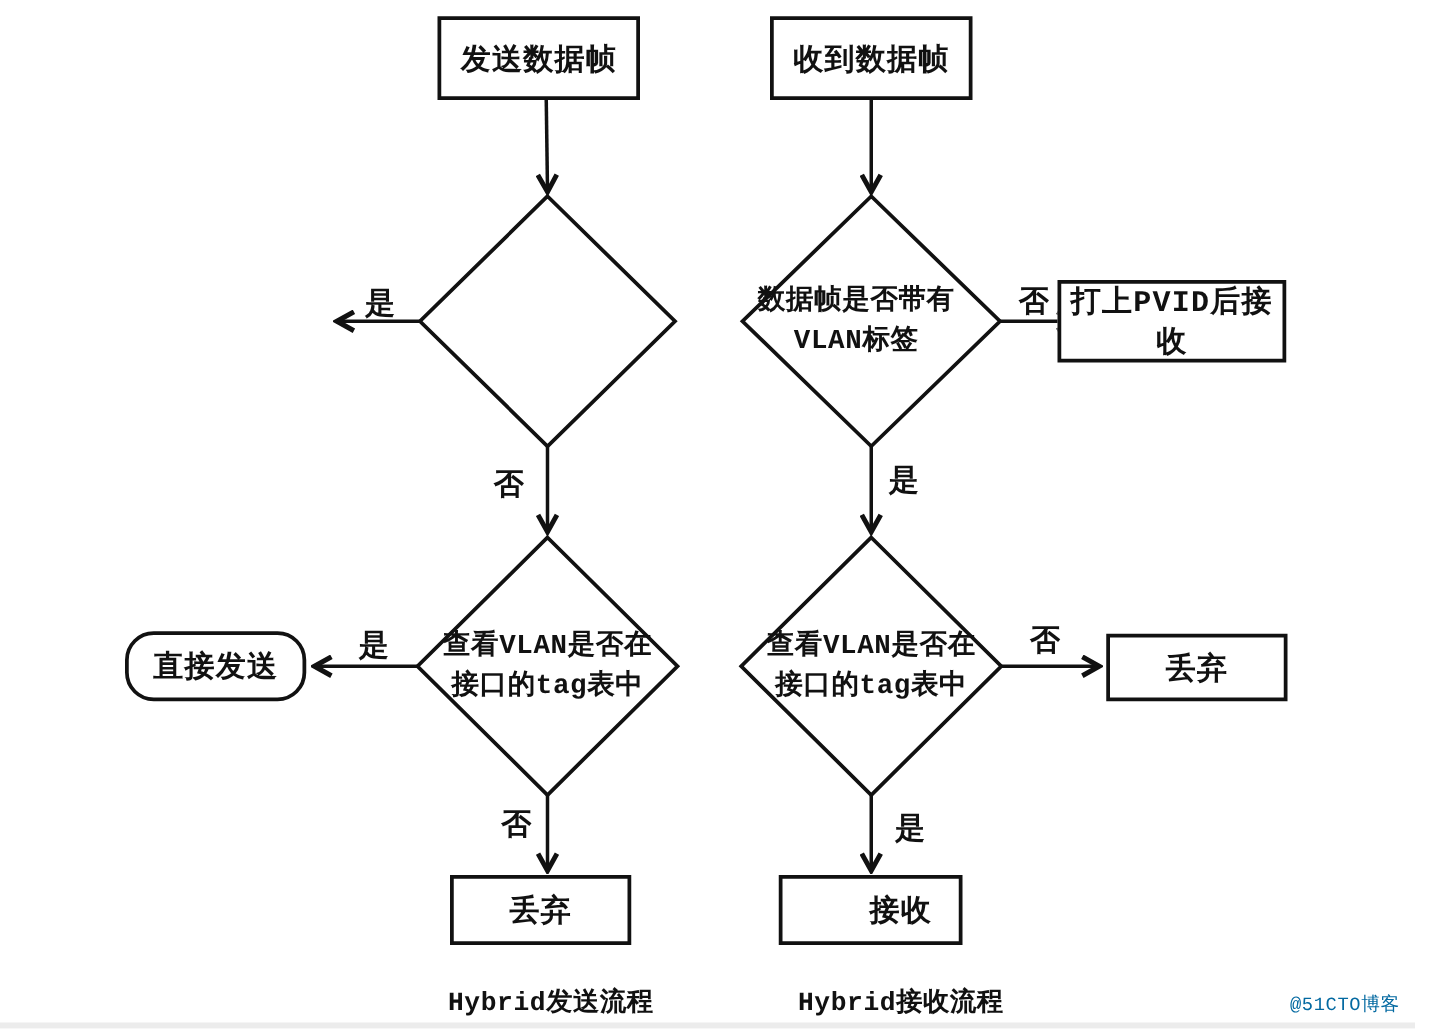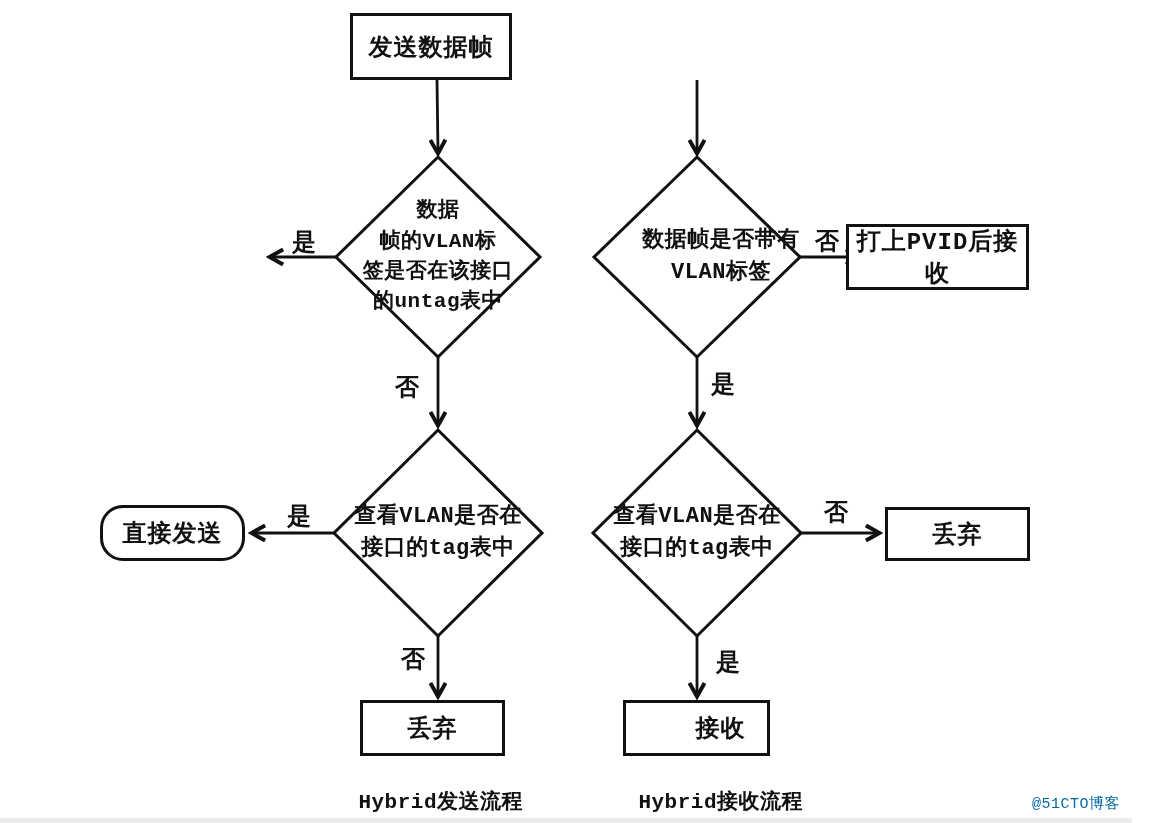--- a/index.html
+++ b/index.html
@@ -58,45 +58,42 @@
     <polygon points="697,157 800,257 697,357 594,257" fill="#ffffff" stroke="#111111" stroke-width="3"></polygon>
     <line x1="800" y1="257" x2="858" y2="257" stroke="#111111" stroke-width="2.8" marker-end="url(#arrow)"></line>
     <line x1="697" y1="357" x2="697" y2="424" stroke="#111111" stroke-width="2.8" marker-end="url(#arrow)"></line>
     <polygon points="697,430 801,533 697,636 593,533" fill="#ffffff" stroke="#111111" stroke-width="3"></polygon>
     <line x1="801" y1="533" x2="878" y2="533" stroke="#111111" stroke-width="2.8" marker-end="url(#arrow)"></line>
     <line x1="697" y1="636" x2="697" y2="695" stroke="#111111" stroke-width="2.8" marker-end="url(#arrow)"></line>
   </svg>
 
   <div class="node" style="left:350px;top:13px;width:162px;height:67px;">发送数据帧</div>
 
-  <div class="dtext" style="left:346px;top:170px;width:184px;height:174px;font-size:21px;">数据
-帧的VLAN标
-签是否在该接口
-的untag表中</div>
 
   <div class="edge-label" style="left:287px;top:226px;">是</div>
 
 
   <div class="edge-label" style="left:390px;top:371px;">否</div>
 
   <div class="dtext" style="left:338px;top:478px;width:200px;height:110px;font-size:22px;">查看VLAN是否在
 接口的tag表中</div>
 
   <div class="edge-label" style="left:282px;top:500px;">是</div>
 
   <div class="node" style="left:100px;top:505px;width:145px;height:56px;border-radius:23px;">直接发送</div>
 
   <div class="edge-label" style="left:396px;top:643px;">否</div>
 
   <div class="node" style="left:360px;top:700px;width:145px;height:56px;">丢弃</div>
 
   <div class="caption" style="left:343px;">Hybrid发送流程</div>
 
+  <div class="node" style="left:616px;top:13px;width:162px;height:67px;">收到数据帧</div>
 
-  <div class="dtext" style="left:616px;top:202px;width:210px;height:110px;font-size:22px;">数据帧是否带有
+  <div class="dtext" style="left:580px;top:202px;width:210px;height:110px;font-size:22px;">数据帧是否带有
 VLAN标签</div>
 
   <div class="edge-label" style="left:810px;top:225px;">否</div>
 
   <div class="node" style="left:846px;top:224px;width:183px;height:66px;">打上PVID后接收</div>
 
   <div class="edge-label" style="left:706px;top:368px;">是</div>
 
   <div class="dtext" style="left:592px;top:478px;width:210px;height:110px;font-size:22px;">查看VLAN是否在
 接口的tag表中</div>

